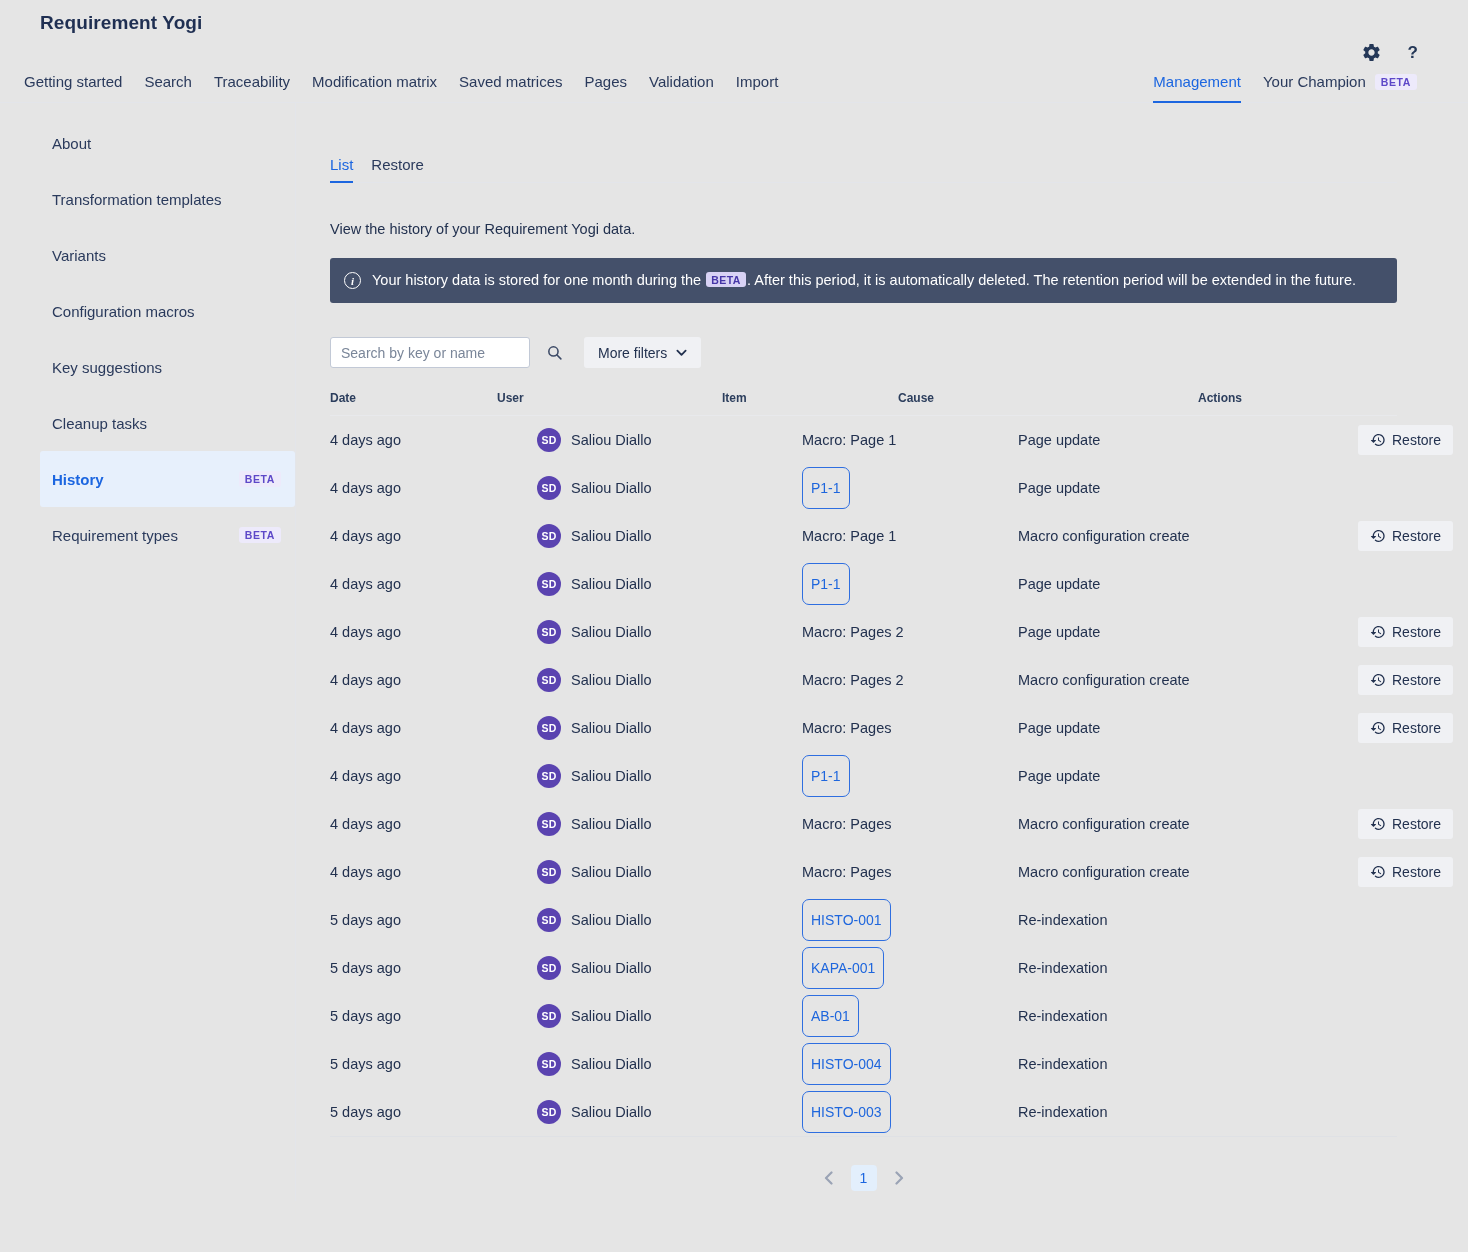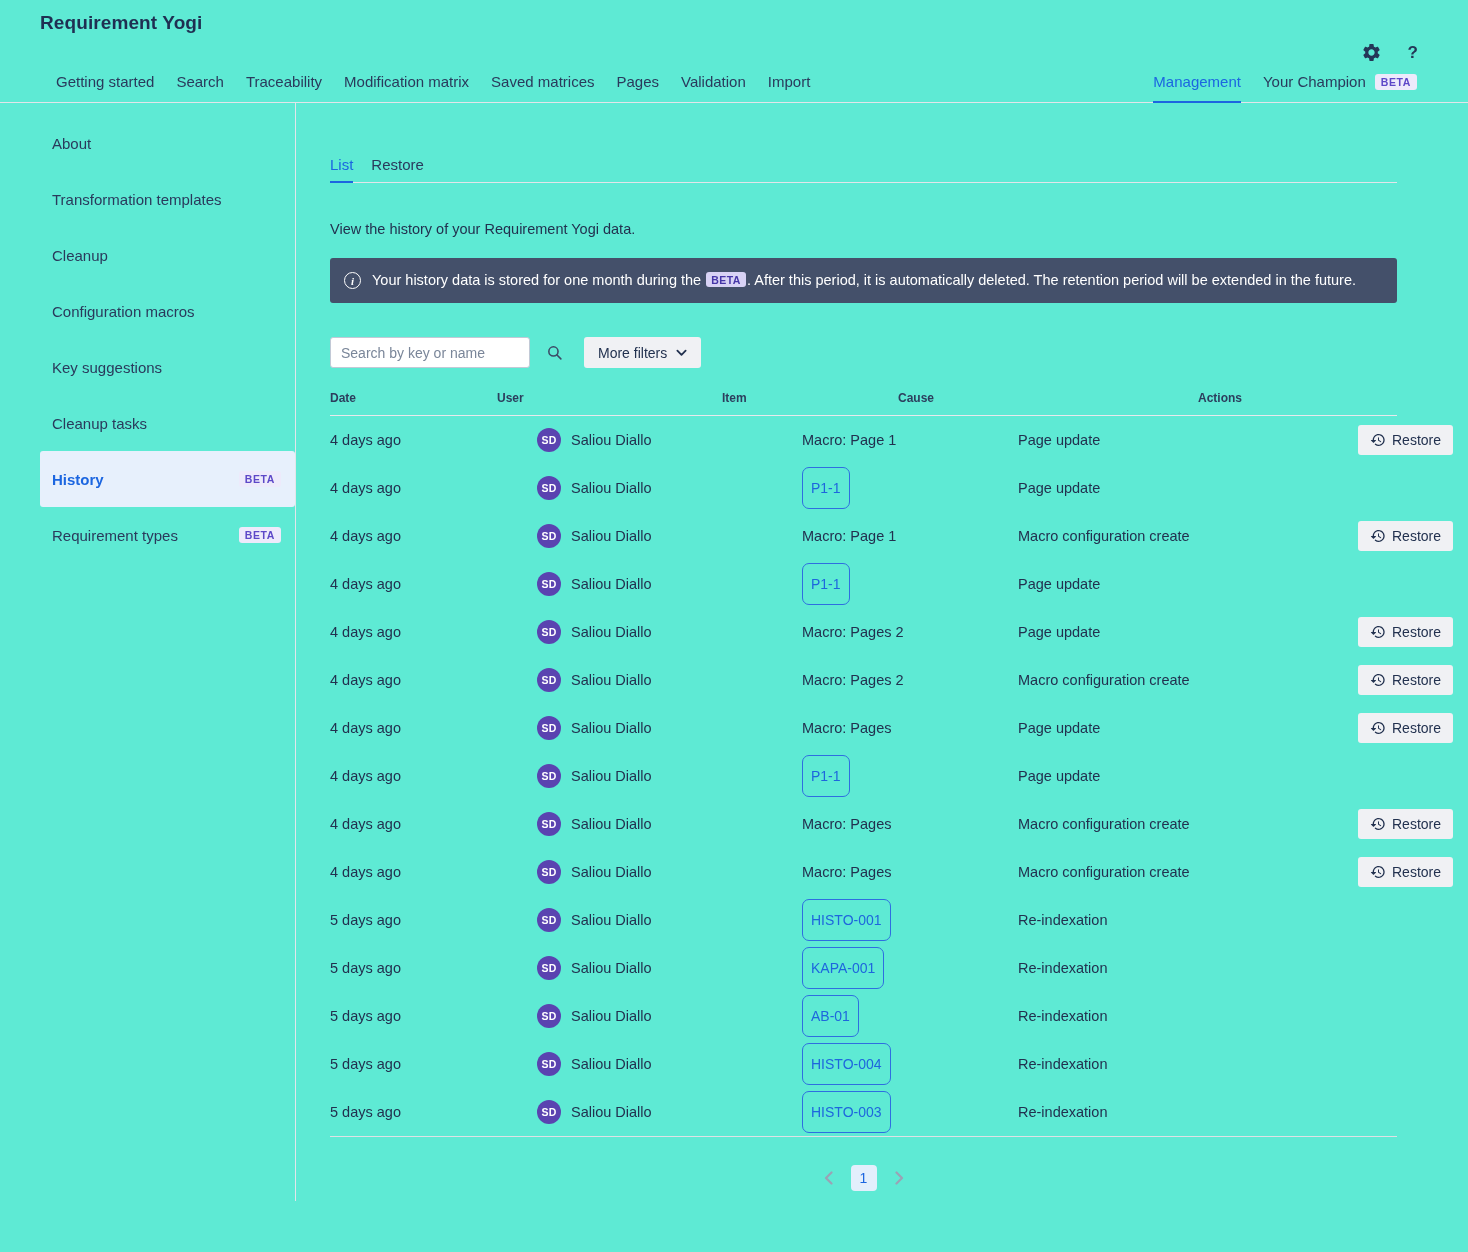--- a/index.html
+++ b/index.html
@@ -2,31 +2,31 @@
 <html><head>
 <meta charset="utf-8">
 <style>
   * { margin:0; padding:0; box-sizing:border-box; }
   html,body { background:#ffffff; }
   body {
     font-family:"Liberation Sans", sans-serif;
     color:#22314f;
     -webkit-font-smoothing:antialiased;
   }
-  .page { width:1468px; min-height:1252px; background:#5eead4; overflow:hidden; }
+  .page { width:1468px; min-height:1252px; background:#e5e5e5; overflow:hidden; }
 
   
   .app-header { padding:12px 50px 0 40px; display:flex; justify-content:space-between; align-items:flex-start; }
   .app-title { font-size:19px; font-weight:600; color:#1f2f52; letter-spacing:.1px; }
   .header-icons { display:flex; align-items:center; gap:26px; margin-top:30px; }
   .icon-btn { cursor:pointer; color:#243757; display:inline-flex; align-items:center; }
   .help-glyph { font-size:17px; font-weight:700; color:#243757; }
 
   
-  .nav-bar { display:flex; justify-content:space-between; align-items:center; padding:10px 51px 0 56px; border-bottom:1px solid #e3e5ea; }
+  .nav-bar { display:flex; justify-content:space-between; align-items:center; padding:10px 51px 0 24px; border-bottom:1px solid #e3e5ea; }
   .nav-left, .nav-right { display:flex; align-items:flex-end; }
   .nav-item { font-size:15px; color:#2a3a5c; padding-bottom:12px; margin-right:22px; cursor:pointer; white-space:nowrap; }
   .nav-left .nav-item:last-child { margin-right:0; }
   .nav-right .nav-item { margin-right:0; margin-left:22px; display:inline-flex; align-items:center; }
   .nav-item.active { color:#1c66e0; border-bottom:2px solid #1c66e0; margin-bottom:-1px; padding-bottom:11px; }
   .beta-badge { font-size:10.5px; font-weight:700; letter-spacing:.6px; color:#5d48c8; background:#edeafb; border-radius:3px; padding:2px 6px; margin-left:9px; }
 
   
   .body-wrap { display:flex; align-items:flex-start; }
   .sidebar { width:256px; margin-left:40px; padding-top:12px; border-right:1px solid #e3e5ea; min-height:1098px; }
@@ -113,21 +113,21 @@
   <div class="body-wrap">
 
     <aside class="sidebar">
         <div class="side-item">
           <span>About</span>
         </div>
         <div class="side-item">
           <span>Transformation templates</span>
         </div>
         <div class="side-item">
-          <span>Cleanup</span>
+          <span>Variants</span>
         </div>
         <div class="side-item">
           <span>Configuration macros</span>
         </div>
         <div class="side-item">
           <span>Key suggestions</span>
         </div>
         <div class="side-item">
           <span>Cleanup tasks</span>
         </div>

